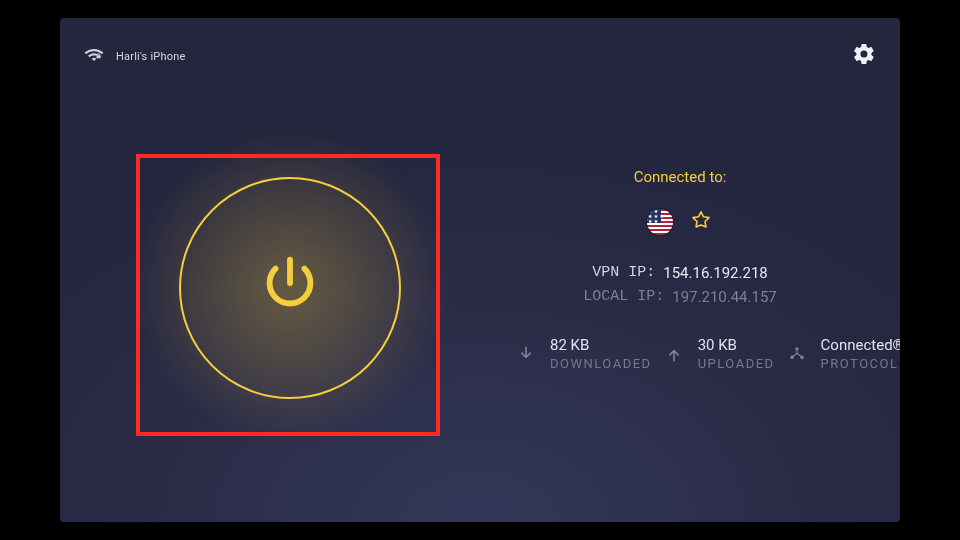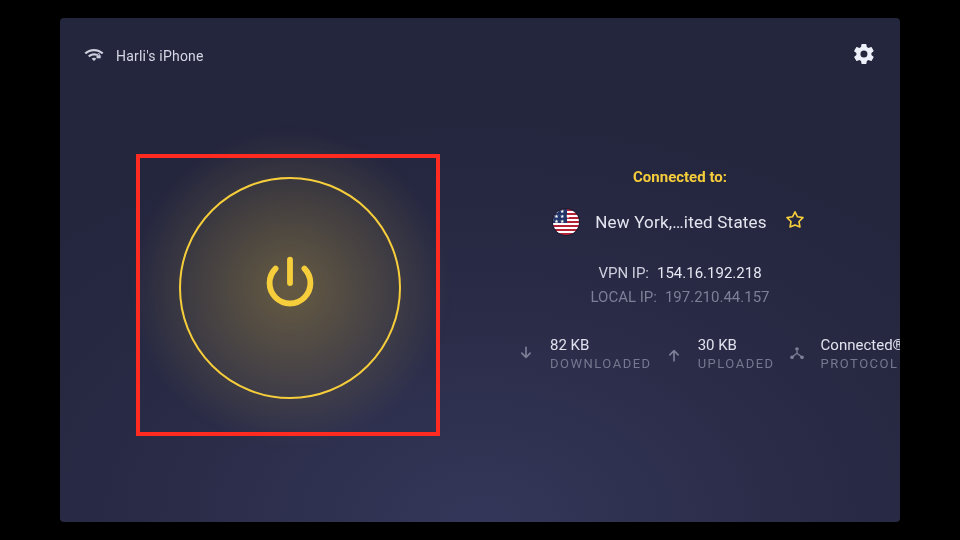--- a/index.html
+++ b/index.html
@@ -13,21 +13,21 @@
     border-radius: 4px;
     overflow: hidden;
   }
   .header {
     position: absolute;
     top: 22px; left: 24px; right: 24px; height: 32px;
     display: flex; align-items: center; justify-content: space-between;
   }
   .hot-left { display: flex; align-items: center; gap: 12px; }
   .wifi-icon { color: #cfd0de; }
-  .device-name { color: #d6d7e4; font-size: 14px; font-weight: 400; letter-spacing: .2px; }
+  .device-name { color: #d6d7e4; font-size: 11px; font-weight: 400; letter-spacing: .2px; }
   .gear { color: #eef0f9; cursor: pointer; }
 
   .highlight-box {
     position: absolute;
     left: 76px; top: 136px;
     width: 304px; height: 282px;
     border: 4px solid #ff2b20;
     pointer-events: none;
   }
 
@@ -55,21 +55,21 @@
   .info {
     position: absolute;
     left: 440px; top: 150px;
     width: 360px;
     color: #d6d7e4;
   }
   .connected-to {
     color: #f6cd3b;
     text-align: center;
     font-size: 15px;
-    font-weight: 700;
+    font-weight: 400;
     margin-bottom: 22px;
     width: 100%;
   }
   .loc-row {
     display:flex; align-items:center; justify-content:center; gap: 16px;
     margin-bottom: 28px;
   }
   .flag {
     width: 26px; height: 26px; border-radius: 50%;
     background:
@@ -87,21 +87,21 @@
   }
   .flag::after{
     content:"★ ★\A★ ★ ★\A★ ★"; white-space: pre;
     position:absolute; left:1px; top:0px; font-size:5px; line-height:5px; color:#fff;
   }
   .loc-name { font-size: 17px; color:#e4e5ef; letter-spacing:.2px; }
   .star-btn { color:#f6cd3b; cursor:pointer; }
 
   .ip-block { text-align:center; margin-bottom: 30px; }
   .ip-row { display:flex; justify-content:center; gap:8px; font-size:15px; margin-bottom:6px; }
-  .ip-label { color:#cfd0de; }
+  .ip-label { color:#cfd0de;font-family:Liberation Mono, monospace; }
   .ip-val   { color:#e6e7f1; }
   .dim .ip-label, .dim .ip-val { color:#7d7f97;text-align:center; }
 
   .stats {
     display:grid; grid-template-columns: 1fr 1fr 1fr 1fr; row-gap: 22px; column-gap: 10px;
     padding: 0 14px;
   }
   .stat { display:flex; align-items:center; gap: 12px; }
   .stat-icon { color:#7d7f97; width:24px; display:flex; justify-content:center; }
   .stat-text { display:flex; flex-direction:column; }
@@ -143,21 +143,20 @@
     </div>
   </div>
 
   <div class="highlight-box"></div>
 
   <div class="info">
     <div class="connected-to">Connected to:</div>
 
     <div class="loc-row">
       <span class="flag"></span>
-      <span class="loc-name">New York,…ited States</span>
       <span class="star-btn">
         <svg width="24" height="24" viewBox="0 0 24 24">
             <path fill="none" stroke="currentColor" stroke-width="1.6" stroke-linejoin="round" d="M12 3.8l2.47 5 5.53.8-4 3.9.94 5.5L12 16.9 7.06 19l.94-5.5-4-3.9 5.53-.8z"></path>
           </svg>
       </span>
     </div>
 
     <div class="ip-block">
       <div class="ip-row">
         <span class="ip-label">VPN IP:</span>

